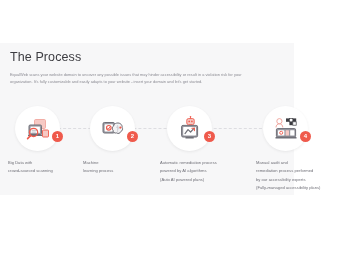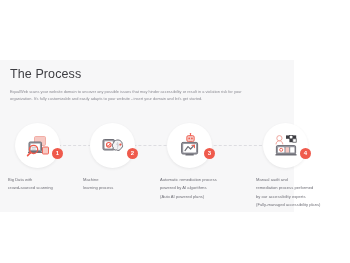--- a/index.html
+++ b/index.html
@@ -18,21 +18,21 @@
     position: relative;
     width: 350px;
     height: 263px;
     background: #ffffff;
   }
 
   
   .process-section {
     position: absolute;
     left: 0;
-    top: 60px;
+    top: 43px;
     width: 294px;
     height: 152px;
     background: #f7f7f8;
     box-sizing: border-box;
   }
 
   .section-head {
     position: absolute;
     left: 10px;
     top: 8px;

